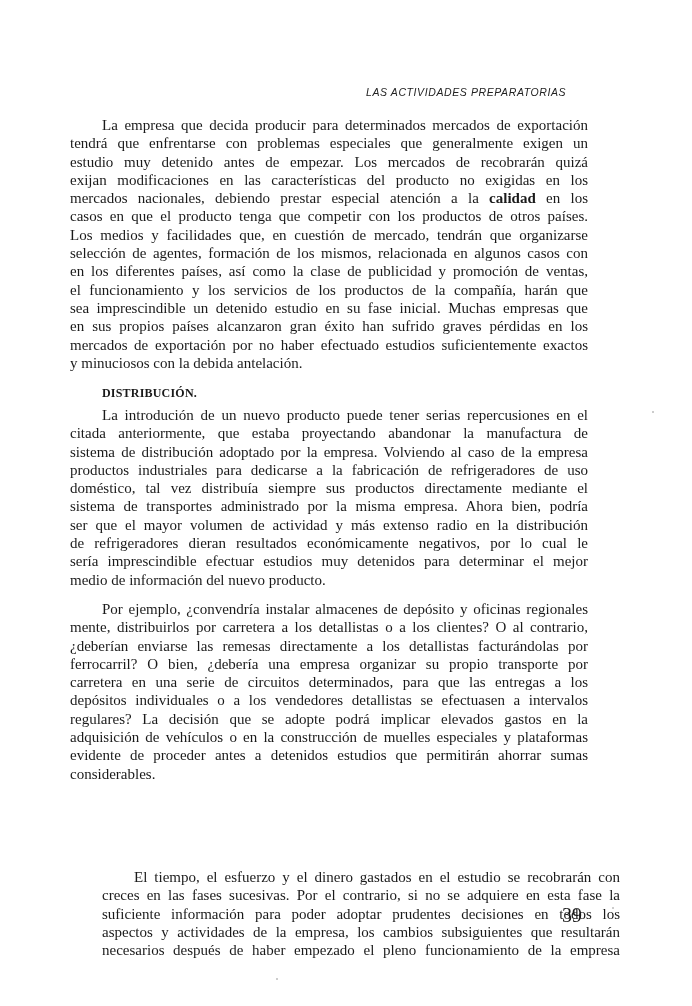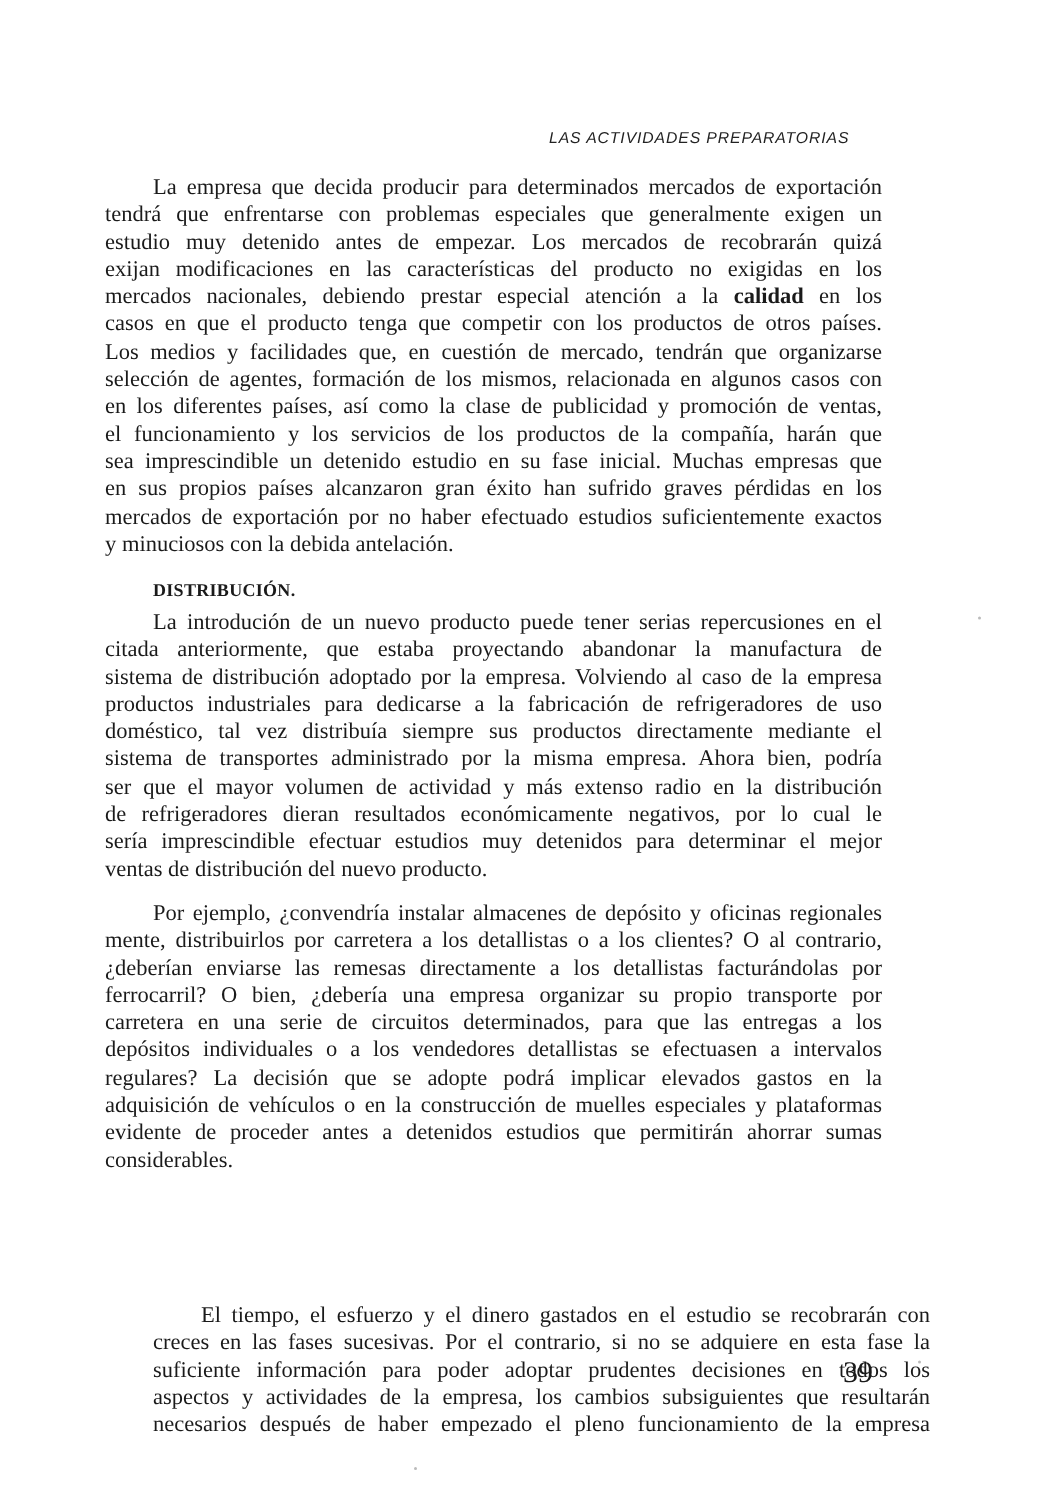--- a/index.html
+++ b/index.html
@@ -41,21 +41,21 @@
 <div class="para" style="top:406px;">
   <span class="line indent">La introdución de un nuevo producto puede tener serias repercusiones en el</span>
   <span class="line">citada anteriormente, que estaba proyectando abandonar la manufactura de</span>
   <span class="line">sistema de distribución adoptado por la empresa. Volviendo al caso de la empresa</span>
   <span class="line">productos industriales para dedicarse a la fabricación de refrigeradores de uso</span>
   <span class="line">doméstico, tal vez distribuía siempre sus productos directamente mediante el</span>
   <span class="line">sistema de transportes administrado por la misma empresa. Ahora bien, podría</span>
   <span class="line">ser que el mayor volumen de actividad y más extenso radio en la distribución</span>
   <span class="line">de refrigeradores dieran resultados económicamente negativos, por lo cual le</span>
   <span class="line">sería imprescindible efectuar estudios muy detenidos para determinar el mejor</span>
-  <span class="line last">ventas de distribución del nuevo producto.</span>
+  <span class="line last">medio de información del nuevo producto.</span>
 </div>
 
 <div class="para" style="top:600px;">
   <span class="line indent">Por ejemplo, ¿convendría instalar almacenes de depósito y oficinas regionales</span>
   <span class="line">mente, distribuirlos por carretera a los detallistas o a los clientes? O al contrario,</span>
   <span class="line">¿deberían enviarse las remesas directamente a los detallistas facturándolas por</span>
   <span class="line">ferrocarril? O bien, ¿debería una empresa organizar su propio transporte por</span>
   <span class="line">carretera en una serie de circuitos determinados, para que las entregas a los</span>
   <span class="line">depósitos individuales o a los vendedores detallistas se efectuasen a intervalos</span>
   <span class="line">regulares? La decisión que se adopte podrá implicar elevados gastos en la</span>

